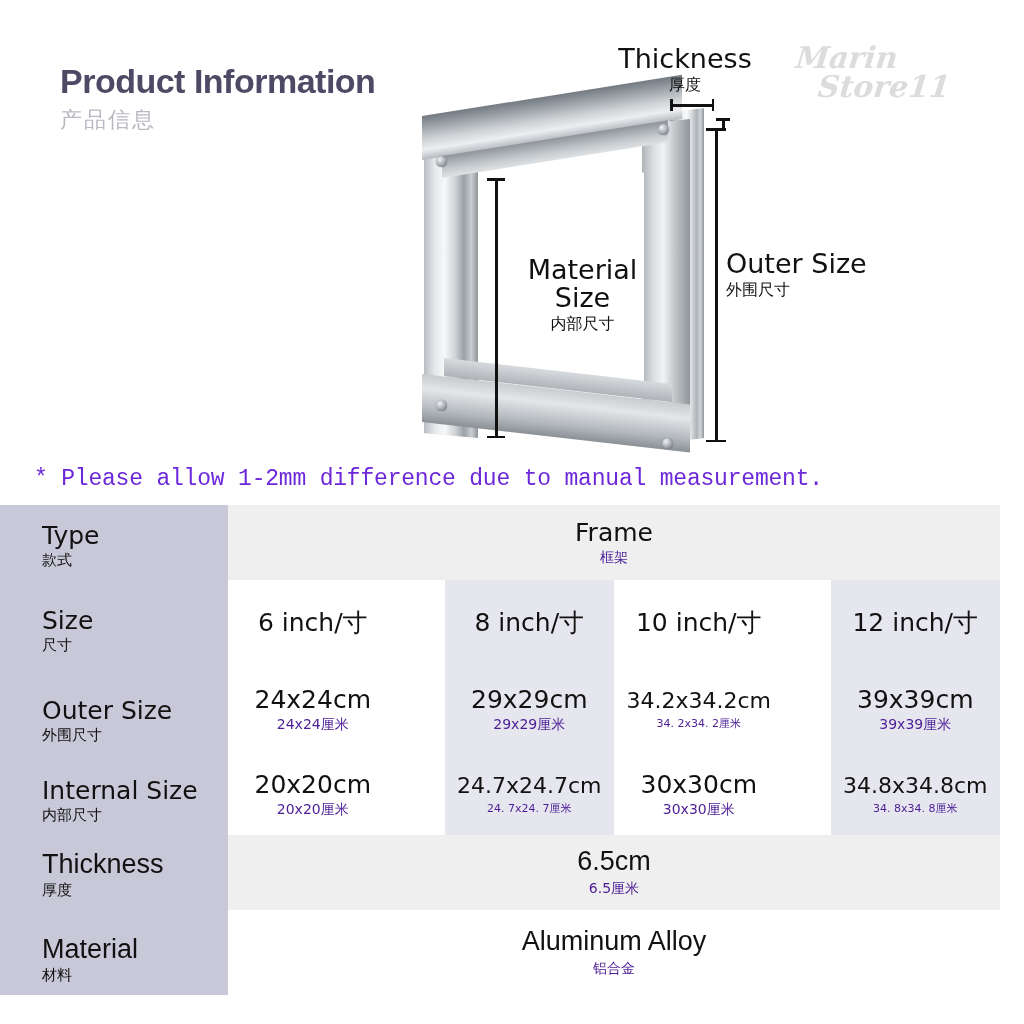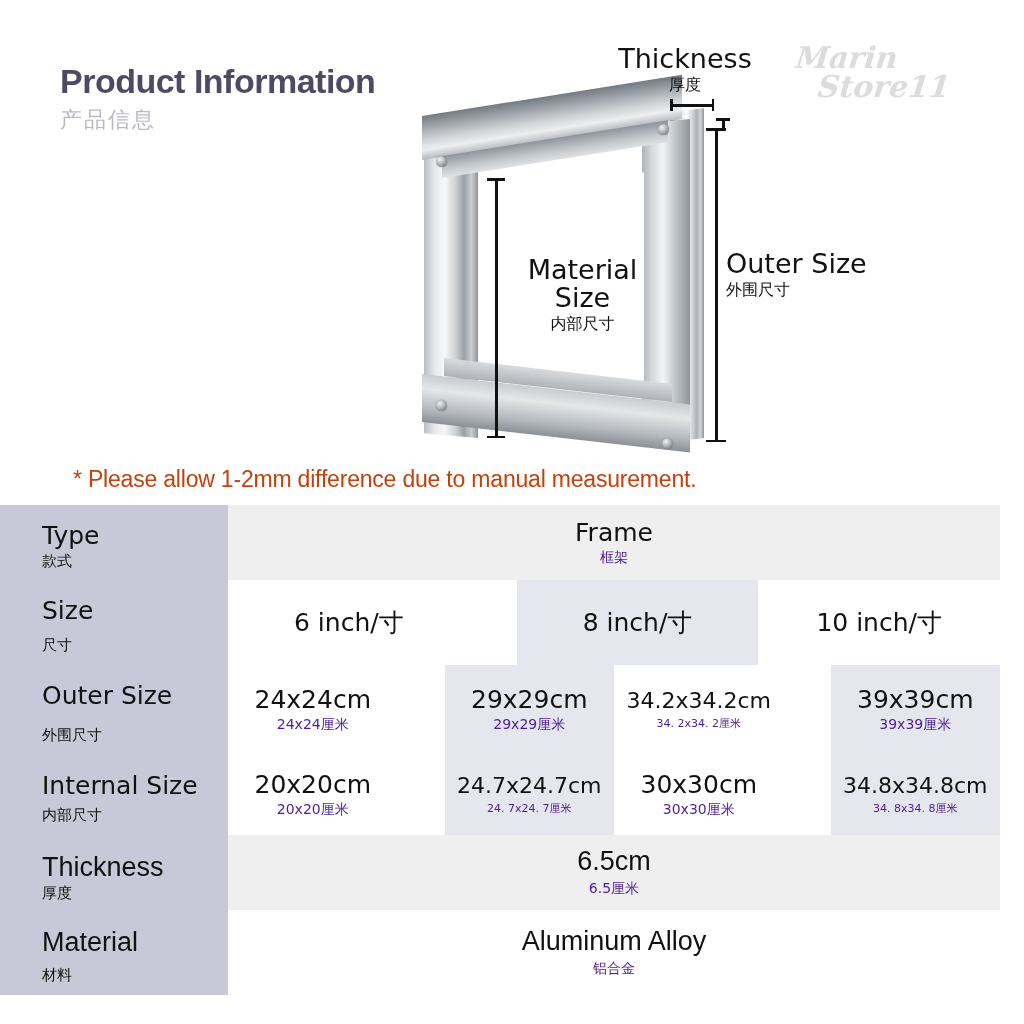--- a/index.html
+++ b/index.html
@@ -98,30 +98,30 @@
     position:absolute; left:68px; top:62px; width:162px; height:210px;
     background:#ffffff; transform:skewY(-1deg);
   }
   .screw {
     position:absolute; width:11px; height:11px; border-radius:50%;
     background:radial-gradient(circle at 35% 32%, #f2f3f4 0%, #aeb4b9 45%, #5e6369 100%);
     box-shadow:0 0 1px rgba(0,0,0,.5);
   }
 
   
-  .note { position:absolute; left:34px; top:466px; font-size:23px; color:#c2410c;
-          font-family:Liberation Sans, sans-serif;
-          letter-spacing:-0.2px; white-space:nowrap;margin-left:39px; }
+  .note { position:absolute; left:34px; top:466px; font-size:23px; color:#6d28d9;
+          font-family:Liberation Mono, monospace;
+          letter-spacing:-0.2px; white-space:nowrap; }
 
   
   .spec-table { position:absolute; left:0; top:505px; width:1024px; }
   .row { display:flex; width:1000px; }
   .cell-label {
     width:228px; flex:0 0 228px; background:#c8c8d8; padding:18px 0 10px 42px;
-    display:flex; flex-direction:column; justify-content:space-between;
+    display:flex; flex-direction:column; justify-content:flex-end;
   }
   .cell-label .en { font-size:25px; color:#111; line-height:1.06;
                     font-family:"DejaVu Sans", sans-serif; }
   .cell-label .cn { font-size:15px; color:#111; margin-top:2px;
                     font-family:"DejaVu Sans", sans-serif; }
   .cell-label.cond .en { font-family:"Liberation Sans Narrow","Liberation Sans", sans-serif;
                          font-size:27px; }
   .cell-label.cond .cn { font-family:"DejaVu Sans", sans-serif; }
 
   .cell-data {
@@ -235,20 +235,23 @@
     </div>
     <div class="cell-data bg-white">
       <div class="en">6 inch/寸</div>
     </div>
     <div class="cell-data bg-lav">
       <div class="en">8 inch/寸</div>
     </div>
     <div class="cell-data bg-white">
       <div class="en">10 inch/寸</div>
     </div>
+    <div class="cell-data bg-lav">
+      <div class="en">12 inch/寸</div>
+    </div>
   </div>
 
   <div class="row r-outer">
     <div class="cell-label">
       <div class="en">Outer Size</div>
       <div class="cn">外围尺寸</div>
     </div>
     <div class="cell-data bg-white">
       <div class="en">24x24cm</div>
       <div class="cn">24x24厘米</div>

